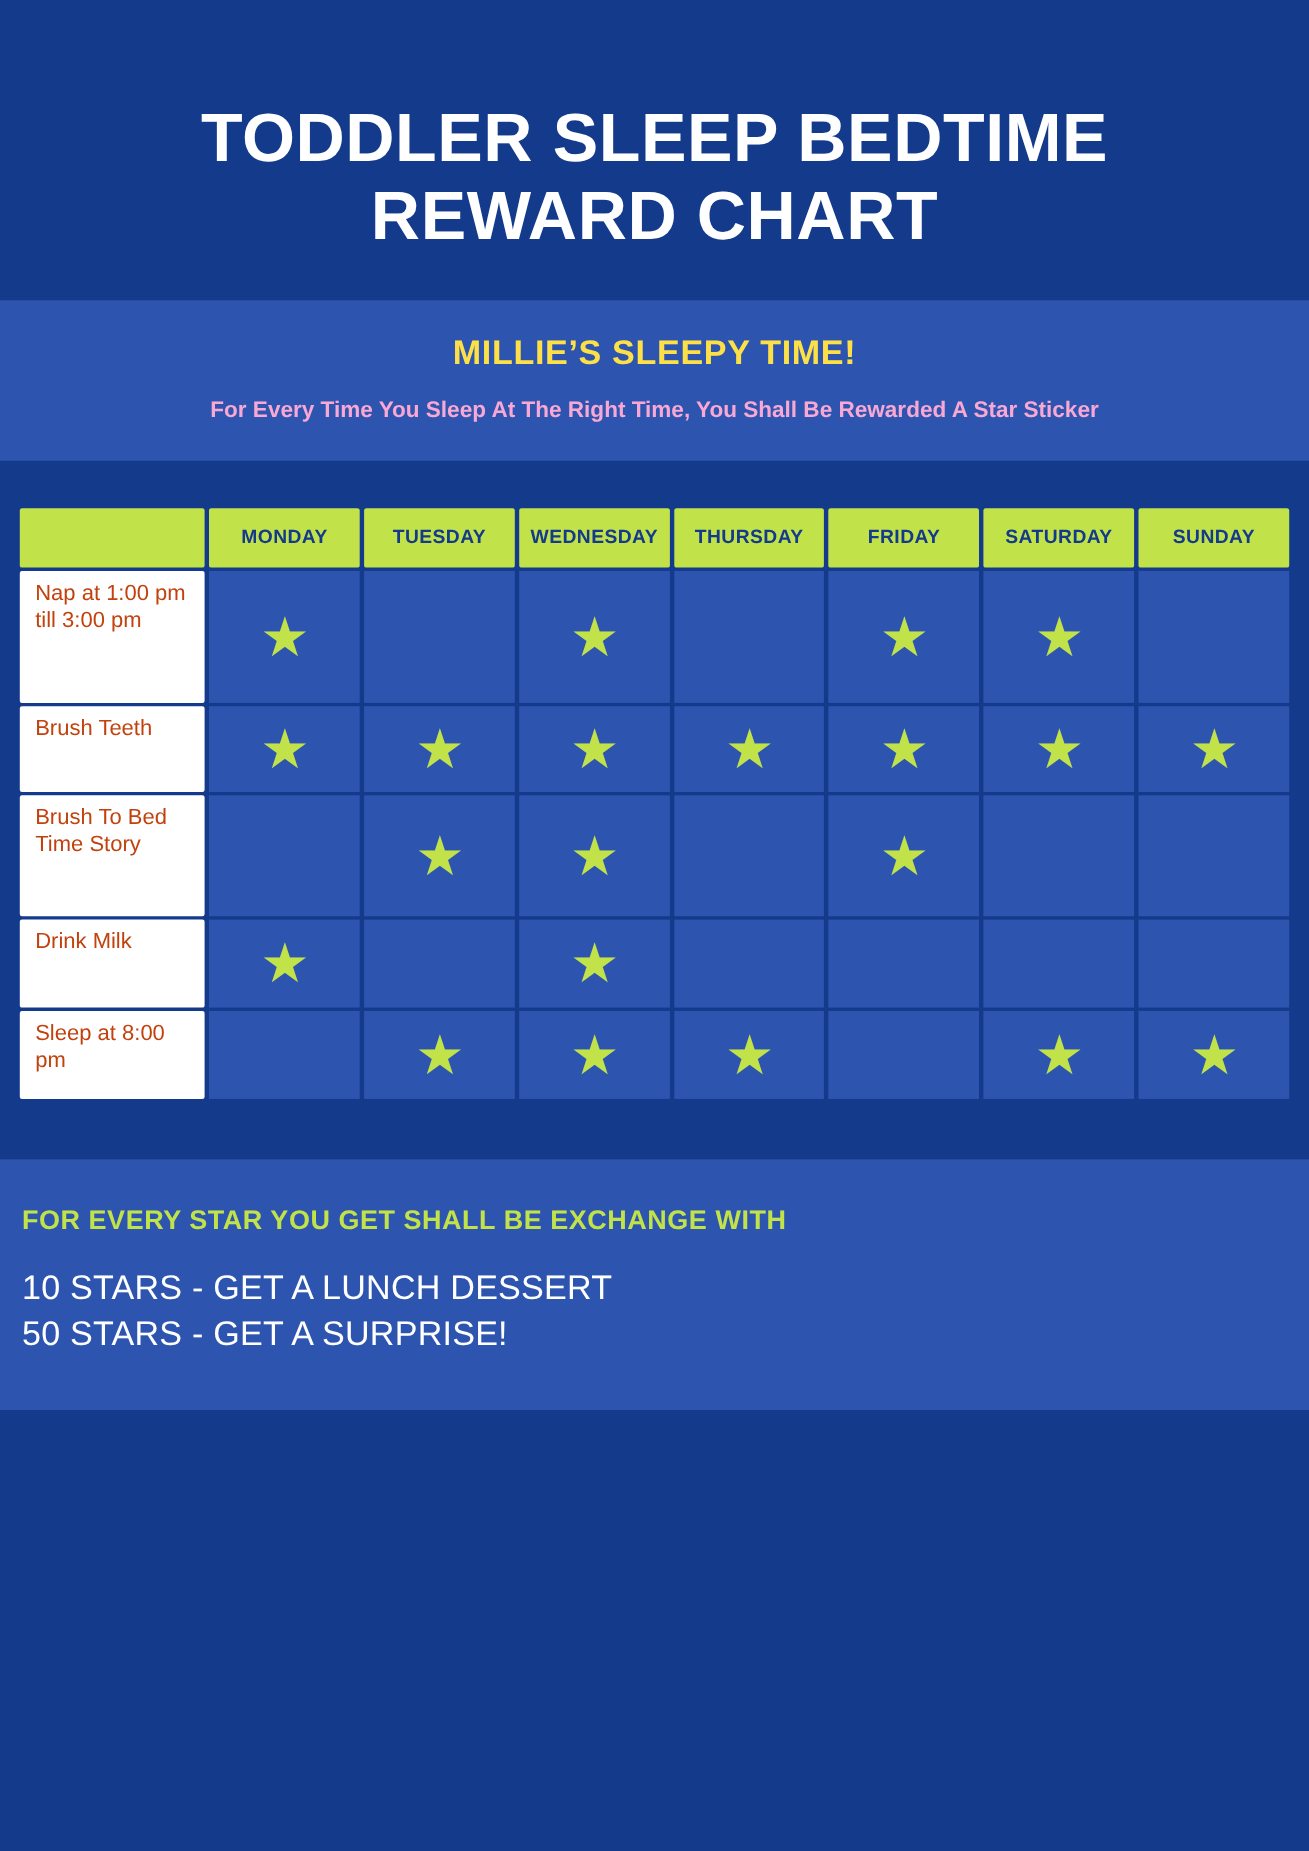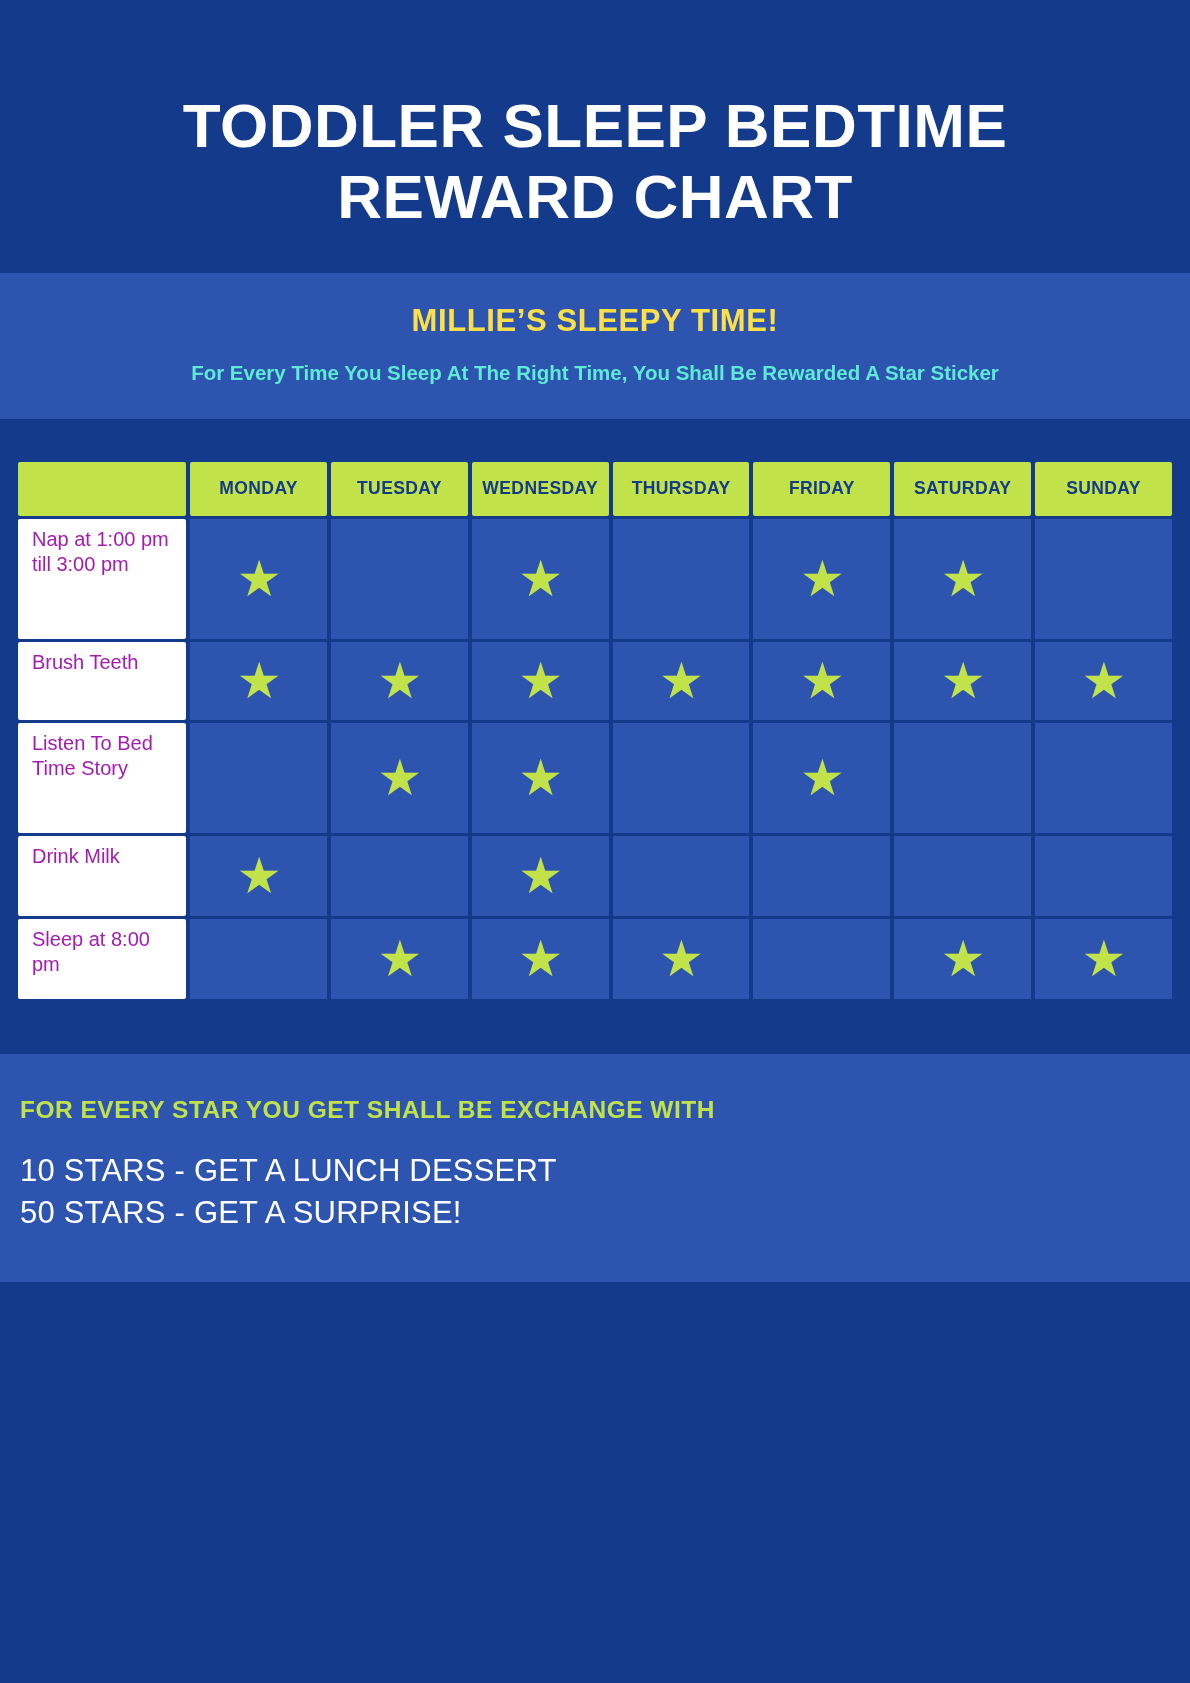--- a/index.html
+++ b/index.html
@@ -44,21 +44,21 @@
     text-align: center;
   }
   .subtitle-band .sub-title {
     color: #fde047;
     font-size: 31px;
     font-weight: bold;
     letter-spacing: 0.6px;
     margin-bottom: 22px;
   }
   .subtitle-band .sub-note {
-    color: #5eead4;
+    color: #f9a8d4;
     font-size: 20.5px;
     font-weight: bold;
   }
 
   
   .chart-area {
     background: #143a8c;
     padding: 40px 14px 30px 14px;
     flex: 0 0 auto;
   }
@@ -83,21 +83,21 @@
     font-size: 17.5px;
     font-weight: bold;
     letter-spacing: 0.4px;
     height: 52px;
     border-radius: 2px;
     vertical-align: middle;
     padding: 0 2px;
   }
   td.task {
     background: #ffffff;
-    color: #a21caf;
+    color: #c2410c;
     font-size: 20px;
     line-height: 1.28;
     text-align: left;
     vertical-align: top;
     padding: 8px 10px 10px 14px;
     border-radius: 2px;
     font-weight: normal;
   }
   td.cell {
     background: #2d55b0;
@@ -199,21 +199,21 @@
           <td class="task">Brush Teeth</td>
           <td class="cell"><span class="star">★</span></td>
           <td class="cell"><span class="star">★</span></td>
           <td class="cell"><span class="star">★</span></td>
           <td class="cell"><span class="star">★</span></td>
           <td class="cell"><span class="star">★</span></td>
           <td class="cell"><span class="star">★</span></td>
           <td class="cell"><span class="star">★</span></td>
         </tr>
         <tr class="r2">
-          <td class="task">Listen To Bed Time Story</td>
+          <td class="task">Brush To Bed Time Story</td>
           <td class="cell"><span class="star empty">★</span></td>
           <td class="cell"><span class="star">★</span></td>
           <td class="cell"><span class="star">★</span></td>
           <td class="cell"><span class="star empty">★</span></td>
           <td class="cell"><span class="star">★</span></td>
           <td class="cell"><span class="star empty">★</span></td>
           <td class="cell"><span class="star empty">★</span></td>
         </tr>
         <tr class="r3">
           <td class="task">Drink Milk</td>

